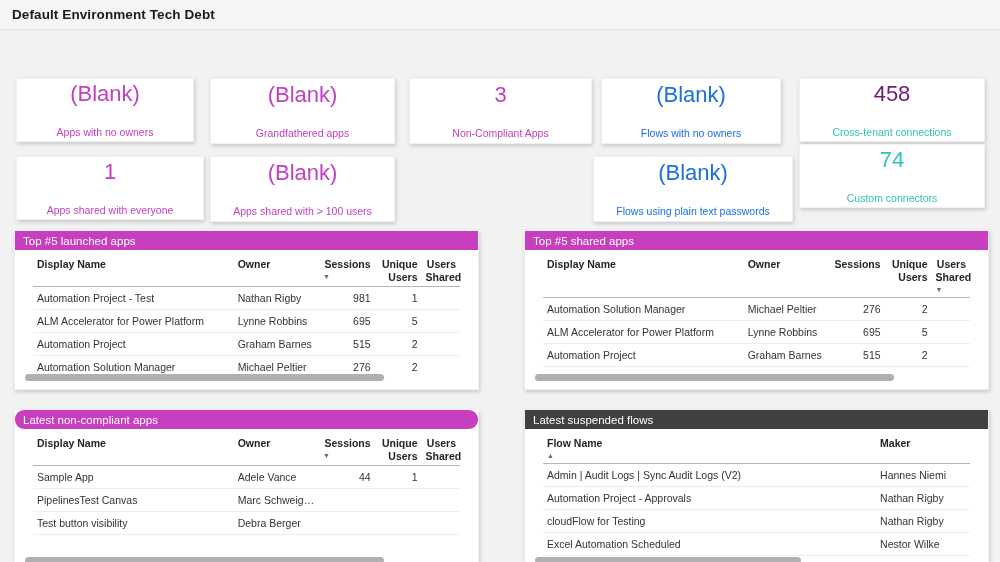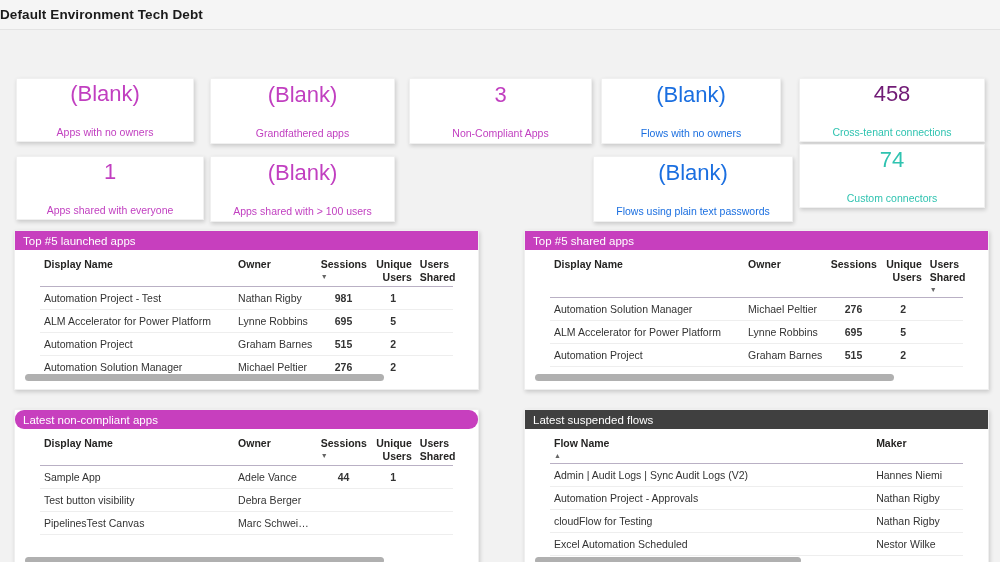--- a/index.html
+++ b/index.html
@@ -13,20 +13,21 @@
     position: relative;
   }
 
   
   #titlebar {
     height: 30px;
     background: #f5f5f5;
     border-bottom: 1px solid #e3e3e3;
     display: flex;
     align-items: center;
+    padding-left: 12px;
   }
   #titlebar .title {
     font-size: 13.5px;
     font-weight: bold;
     color: #1b1b1b;
     letter-spacing: .1px;
   }
 
   
   #canvas {
@@ -76,21 +77,21 @@
     align-items: center;
     padding-left: 8px;
     font-size: 11.5px;
     color: #ffffff;
     flex: 0 0 auto;
   }
   .tbody {
     flex: 1 1 auto;
     display: flex;
     flex-direction: column;
-    padding: 0 25px;
+    padding: 0 18px;
     overflow: hidden;
   }
   table {
     width: 100%;
     border-collapse: collapse;
     table-layout: fixed;
   }
   thead th {
     font-size: 10.5px;
     font-weight: bold;
@@ -113,21 +114,21 @@
   th.num .sortarrow { text-align: left; }
   tbody td {
     font-size: 10.5px;
     color: #333333;
     padding: 5px 4px;
     border-bottom: 1px solid #eeeeee;
     white-space: nowrap;
     overflow: hidden;
     text-overflow: ellipsis;
   }
-  tbody td.num { text-align: center; font-weight: bold; }
+  tbody td.num { text-align: right; }
   tbody tr:last-child td { border-bottom: 1px solid #eeeeee; }
 
   
   .hscroll {
     flex: 0 0 auto;
     height: 7px;
     margin: 0 10px 8px 10px;
     background: transparent;
     position: relative;
   }
@@ -332,29 +333,29 @@
           </thead>
           <tbody>
             <tr>
               <td>Sample App</td>
               <td>Adele Vance</td>
               <td class="num">44</td>
               <td class="num">1</td>
               <td class="num"></td>
             </tr>
             <tr>
+              <td>PipelinesTest Canvas</td>
+              <td>Marc Schweigert</td>
+              <td class="num"></td>
+              <td class="num"></td>
+              <td class="num"></td>
+            </tr>
+            <tr>
               <td>Test button visibility</td>
               <td>Debra Berger</td>
-              <td class="num"></td>
-              <td class="num"></td>
-              <td class="num"></td>
-            </tr>
-            <tr>
-              <td>PipelinesTest Canvas</td>
-              <td>Marc Schweigert</td>
               <td class="num"></td>
               <td class="num"></td>
               <td class="num"></td>
             </tr>
           </tbody>
         </table>
         <div class="spacer"></div>
       </div>
       <div class="hscroll">
         <div class="thumb" style="width: 81%;"></div>

